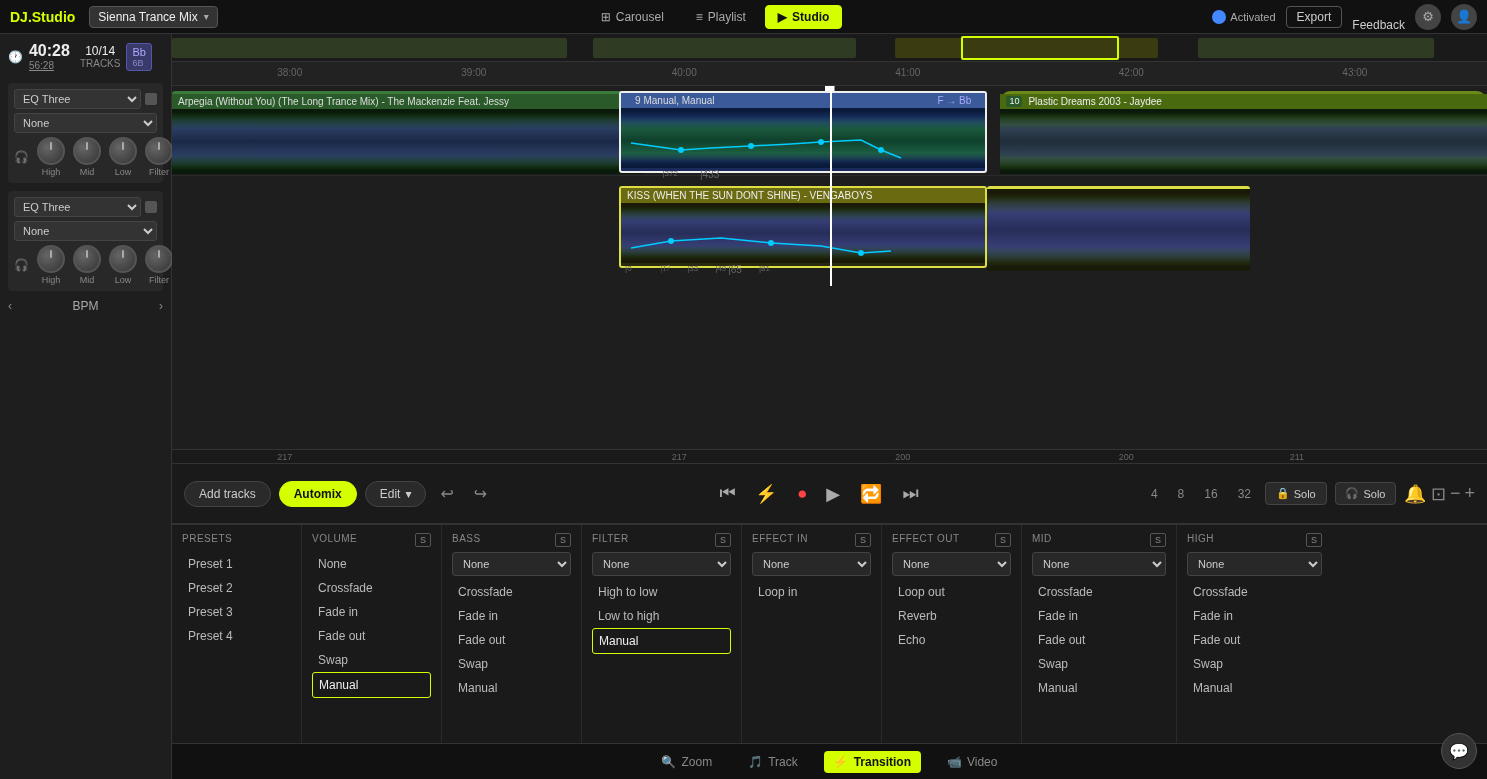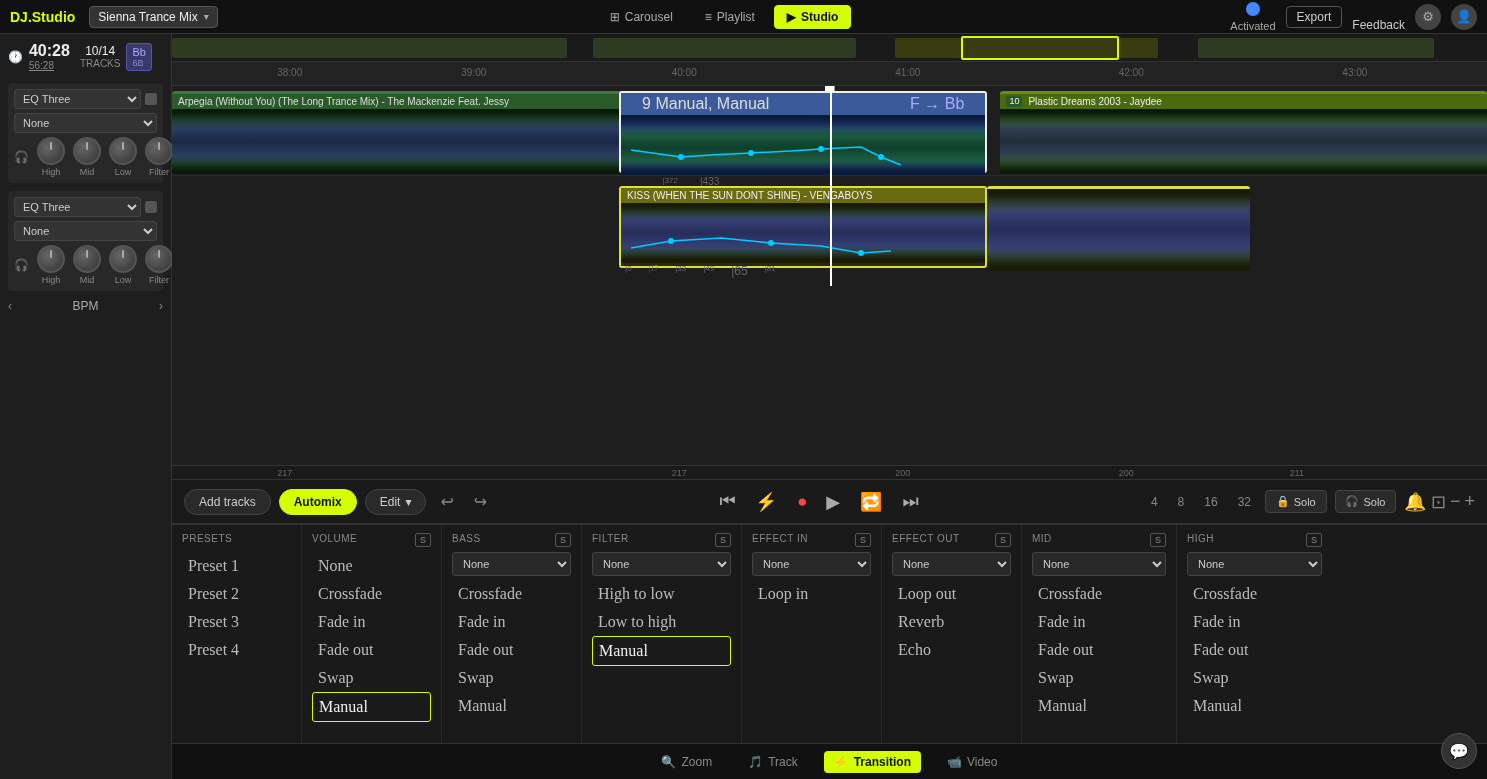--- a/index.html
+++ b/index.html
@@ -71,21 +71,20 @@
       display: flex;
       align-items: center;
       gap: 10px;
     }
     .activated-badge {
       display: flex;
       align-items: center;
       gap: 4px;
       color: #aaa;
       font-size: 11px;
-      flex-direction: column;
     }
     .activated-dot { width: 14px; height: 14px; border-radius: 50%; background: #4488ff; }
     .export-btn {
       background: transparent;
       border: 1px solid #555;
       border-radius: 4px;
       color: #ccc;
       padding: 3px 10px;
       cursor: pointer;
       font-size: 12px;
@@ -279,21 +278,21 @@
     .playhead {
       position: absolute;
       top: 0;
       width: 2px;
       background: #fff;
       z-index: 20;
     }
 
     
     .bottom-controls {
-      height: 44px;
+      height: 60px;
       background: #1a1a1a;
       border-top: 1px solid #333;
       display: flex;
       align-items: center;
       padding: 8px 12px;
       gap: 8px;
     }
     .ctrl-btn {
       background: #2a2a2a;
       border: 1px solid #444;
@@ -407,24 +406,23 @@
       border-radius: 2px;
       color: #888;
       font-size: 9px;
       padding: 1px 4px;
       cursor: pointer;
     }
     .mixer-item {
       padding: 5px 6px;
       cursor: pointer;
       border-radius: 3px;
-      font-size: 16px;
+      font-size: 12px;
       color: #bbb;
       white-space: nowrap;
-      font-family: Liberation Serif, serif;
     }
     .mixer-item.selected {
       background: transparent;
       border: 1px solid #d4ff00;
       color: #eee;
       border-radius: 3px;
     }
     .mixer-dropdown {
       background: #282828;
       border: 1px solid #444;
@@ -631,21 +629,21 @@
         <span class="ruler-label" style="left:55%;">41:00</span>
         <span class="ruler-label" style="left:72%;">42:00</span>
         <span class="ruler-label" style="left:89%;">43:00</span>
       </div>
 
       <div style="flex:1;position:relative;background:#1e1e1e;overflow:hidden;">
 
         <div class="track-lane" style="position:absolute;top:0;left:0;right:0;height:90px;">
 
           <div style="position:absolute;left:34%;width:28%;top:5px;height:82px;background:#1a2a5a;border:2px solid #eeeeee;border-radius:3px;z-index:10;">
-            <div style="background:#3a5a9a;padding:2px 21px;font-size:16px;color:#ddd;display:flex;justify-content:space-between;">
+            <div style="background:#3a5a9a;padding:2px 14px;font-size:10px;color:#ddd;display:flex;justify-content:space-between;">
               <span>9 Manual, Manual</span>
               <span style="color:#aaaaff;">F → Bb</span>
             </div>
             <div style="height:60px;position:relative;background:#0a1a3a;overflow:hidden;">
               <div style="position:absolute;width:100%;height:100%;background:linear-gradient(180deg,transparent 5%,#2a4a8a 25%,#1a2a5a 50%,#2a4a8a 75%,transparent 95%);opacity:0.8;"></div>
               <div style="position:absolute;width:100%;height:100%;background:linear-gradient(180deg,transparent 15%,#1a6a2a 35%,#0a4a1a 55%,#1a6a2a 75%,transparent 90%);opacity:0.7;"></div>
 
               <svg style="position:absolute;top:0;left:0;width:100%;height:100%;">
                 <polyline points="10,35 60,42 90,40 130,38 170,36 200,34 240,32 260,42 280,50" stroke="#00ccff" stroke-width="1.5" fill="none"></polyline>
                 <circle cx="60" cy="42" r="3" fill="#00ccff"></circle>
@@ -665,21 +663,21 @@
           <div style="position:absolute;left:0;width:36%;top:5px;height:82px;background:#1a2a1a;border-top:3px solid #3a7a3a;border-radius:3px;">
             <div style="background:#2a5a2a;padding:2px 6px;font-size:10px;color:#ddd;">
               <span>Arpegia (Without You) (The Long Trance Mix) - The Mackenzie Feat. Jessy</span>
             </div>
             <div style="height:65px;background:#0a1a0a;overflow:hidden;position:relative;">
               <div style="position:absolute;width:100%;height:100%;background:linear-gradient(180deg,transparent 5%,#2a6a2a 30%,#1a4a1a 50%,#2a6a2a 70%,transparent 95%);"></div>
               <div style="position:absolute;width:100%;height:100%;background:linear-gradient(180deg,transparent 10%,#2a2a7a 30%,#1a1a5a 50%,#2a2a7a 70%,transparent 90%);opacity:0.7;"></div>
             </div>
           </div>
 
-          <div style="position:absolute;left:63%;width:37%;top:5px;height:82px;background:#ffffff;border-top:3px solid #6a8a1a;border-radius:3px;">
+          <div style="position:absolute;left:63%;width:37%;top:5px;height:82px;background:#ffffff;border-top:3px solid #6a8a1a;border-radius:11px;">
             <div style="background:#4a6a10;padding:2px 6px;font-size:10px;color:#eee;display:flex;gap:6px;">
               <span style="background:#2a5a2a;border-radius:2px;padding:0 3px;font-size:9px;">10</span>
               <span>Plastic Dreams 2003 - Jaydee</span>
             </div>
             <div style="height:65px;background:#0a1a0a;overflow:hidden;position:relative;">
               <div style="position:absolute;width:100%;height:100%;background:linear-gradient(180deg,transparent 5%,#3a6a1a 25%,#2a4a0a 50%,#3a6a1a 75%,transparent 95%);"></div>
               <div style="position:absolute;width:100%;height:100%;background:linear-gradient(180deg,transparent 10%,#2a2a7a 30%,#1a1a5a 50%,#2a2a7a 70%,transparent 90%);opacity:0.6;"></div>
             </div>
           </div>
         </div>
@@ -696,24 +694,24 @@
               <svg style="position:absolute;top:0;left:0;width:100%;height:100%;">
                 <polyline points="10,45 50,38 100,35 150,40 200,43 240,50 270,48" stroke="#00ccff" stroke-width="1.5" fill="none"></polyline>
                 <circle cx="50" cy="38" r="3" fill="#00ccff"></circle>
                 <circle cx="150" cy="40" r="3" fill="#00ccff"></circle>
                 <circle cx="240" cy="50" r="3" fill="#00ccff"></circle>
               </svg>
             </div>
 
             <div style="display:flex;gap:2px;padding:1px 4px;overflow:hidden;">
               <span style="color:#666;font-size:8px;">|0</span>
-              <span style="color:#666;font-size:8px;margin-left:15px;font-family:Liberation Serif, serif;">|17</span>
+              <span style="color:#666;font-size:8px;margin-left:27px;font-family:Liberation Serif, serif;">|17</span>
               <span style="color:#666;font-size:8px;margin-left:15px;">|33</span>
               <span style="color:#666;font-size:8px;margin-left:15px;">|49</span>
-              <span style="color:#666;font-size:12px;margin-left:15px;">|65</span>
+              <span style="color:#666;font-size:10px;">|65</span>
               <span style="color:#666;font-size:8px;margin-left:15px;">|81</span>
             </div>
           </div>
 
           <div style="position:absolute;left:62%;width:20%;top:5px;height:82px;background:#2a2a10;border-top:3px solid #dddd44;border-radius:3px;">
             <div style="height:82px;background:#1a1a08;overflow:hidden;position:relative;">
               <div style="position:absolute;width:100%;height:100%;background:linear-gradient(180deg,transparent 5%,#3a6a2a 25%,#1a4a1a 50%,#3a6a2a 75%,transparent 95%);opacity:0.7;"></div>
               <div style="position:absolute;width:100%;height:100%;background:linear-gradient(180deg,transparent 10%,#3a3a8a 30%,#2a2a6a 50%,#3a3a8a 70%,transparent 90%);opacity:0.8;"></div>
             </div>
           </div>

